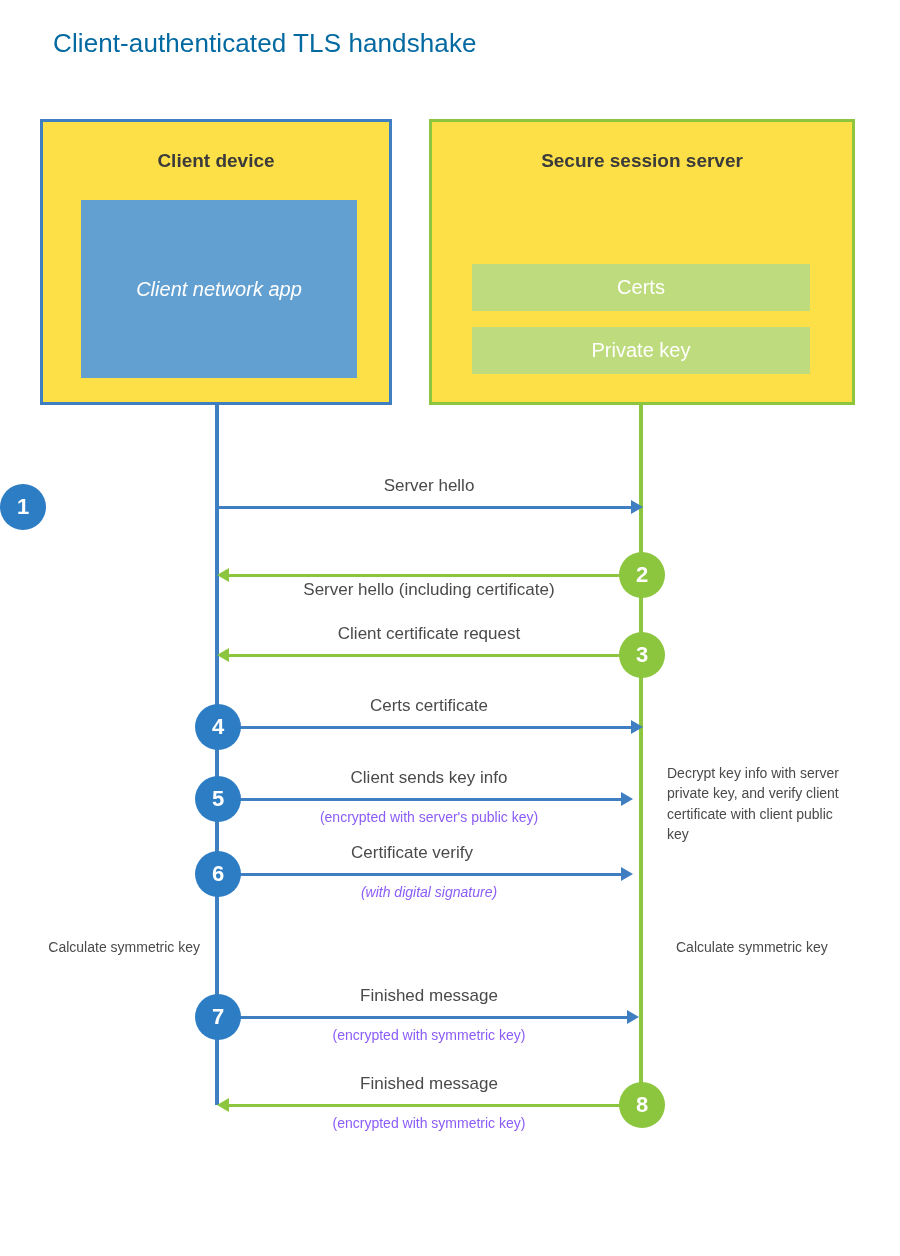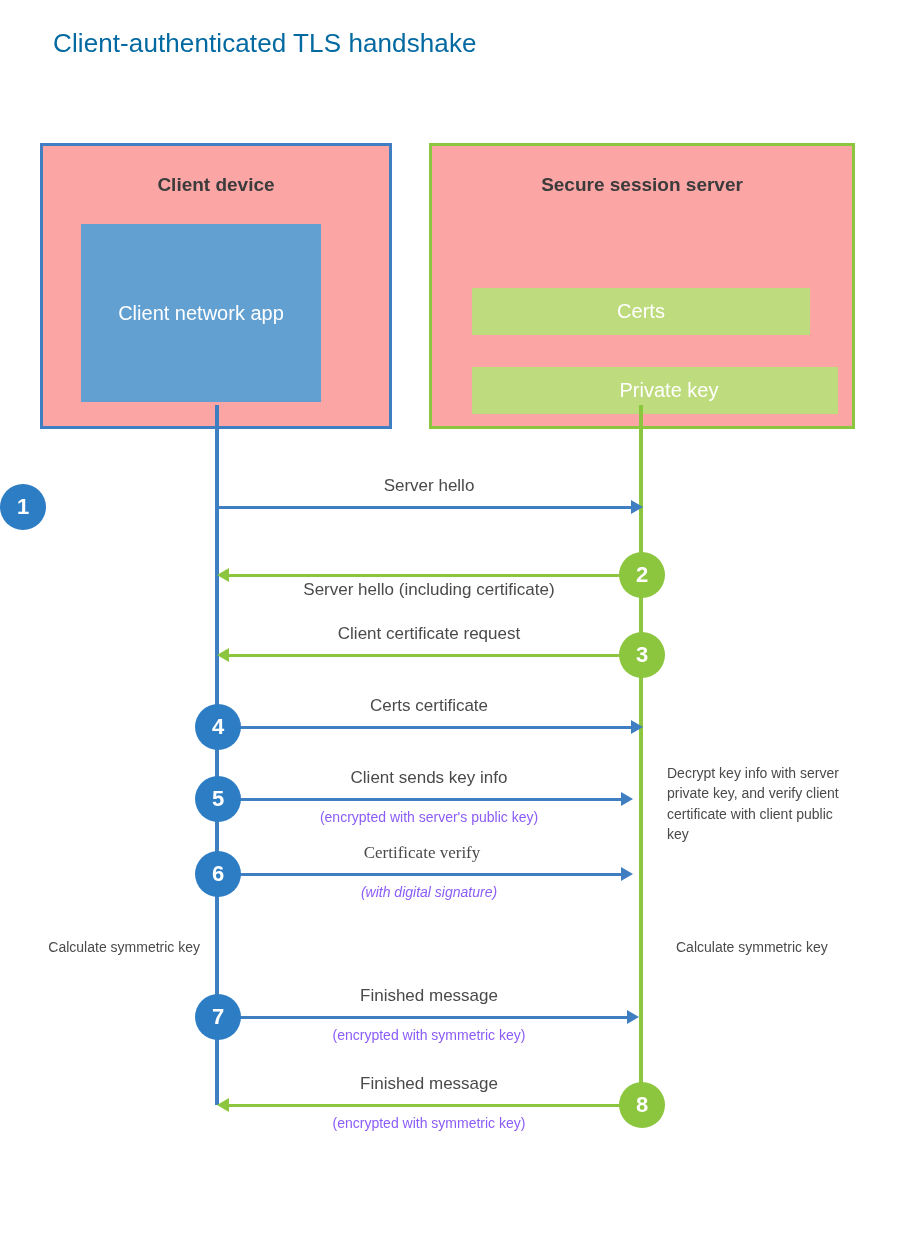--- a/index.html
+++ b/index.html
@@ -29,23 +29,22 @@
     font-weight: 400;
     color: #0369a1;
     letter-spacing: 0.1px;
     white-space: nowrap;
     margin-left: 16px;
   }
 
   
   .participant-box {
     position: absolute;
-    background: #fca5a5;
+    background: #fde047;
     box-sizing: border-box;
-    margin-top: 24px;
   }
   #client-box {
     left: 40px;
     top: 119px;
     width: 352px;
     height: 286px;
     border: 3px solid #3f7fc1;
   }
   #server-box {
     left: 429px;
@@ -63,48 +62,49 @@
     font-size: 19px;
     font-weight: bold;
     color: #3b3b3b;
   }
 
   
   #client-app-block {
     position: absolute;
     left: 38px;
     top: 78px;
-    width: 240px;
+    width: 276px;
     height: 178px;
     background: #62a0d2;
     color: #ffffff;
     display: flex;
     align-items: center;
     justify-content: center;
     text-align: center;
     font-size: 20px;
     line-height: 1.35;
     padding: 0 4px;
     box-sizing: border-box;
+    font-style: italic;
   }
   .server-block {
     position: absolute;
     left: 40px;
     width: 338px;
     height: 47px;
     background: #bedb7e;
     color: #ffffff;
     display: flex;
     align-items: center;
     justify-content: center;
     font-size: 20px;
   }
   #server-block-0 { top: 79px; }
   #server-block-1 { top: 142px; }
-  #server-block-2 { top: 221px; padding-left: 28px; }
+  #server-block-2 { top: 205px; }
 
   
   .lifeline {
     position: absolute;
     width: 4px;
   }
   #client-lifeline {
     left: 215px;
     top: 405px;
     height: 700px;
@@ -256,21 +256,21 @@
     <div class="arrow-line" style="left:217px; width:404px;"></div>
     <div class="arrow-head" style="left:621px;"></div>
     <div class="step-label" style="left:217px; width:424px;">Client sends key info</div>
     <div class="step-sublabel" style="left:217px; width:424px;">(encrypted with server's public key)</div>
     <div class="step-circle circle-blue circle-client">5</div>
   </div>
 
   <div class="step-row arrow-blue to-right" style="top:874px;">
     <div class="arrow-line" style="left:217px; width:404px;"></div>
     <div class="arrow-head" style="left:621px;"></div>
-    <div class="step-label" style="left:210px; width:424px;font-family:Liberation Serif, serif;">Certificate verify</div>
+    <div class="step-label" style="left:200px; width:424px;">Certificate verify</div>
     <div class="step-sublabel" style="left:217px; width:424px;font-style:italic;">(with digital signature)</div>
     <div class="step-circle circle-blue circle-client">6</div>
   </div>
 
   <div class="step-row arrow-blue to-right" style="top:1017px;">
     <div class="arrow-line" style="left:217px; width:410px;"></div>
     <div class="arrow-head" style="left:627px;"></div>
     <div class="step-label" style="left:217px; width:424px;">Finished message</div>
     <div class="step-sublabel" style="left:217px; width:424px;">(encrypted with symmetric key)</div>
     <div class="step-circle circle-blue circle-client">7</div>

